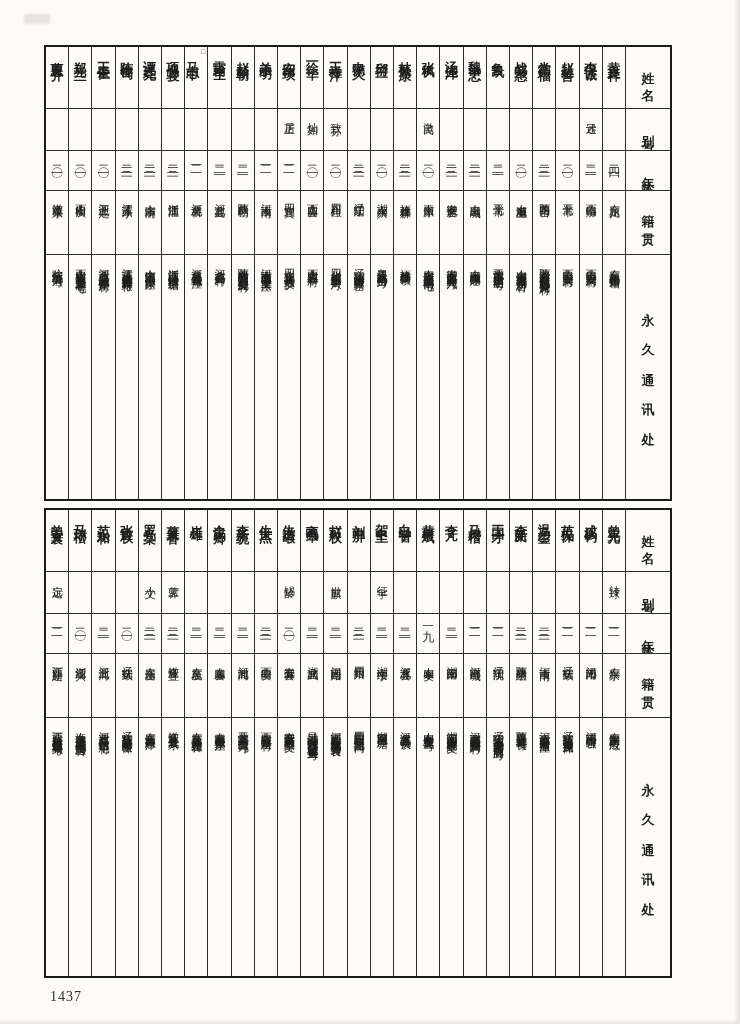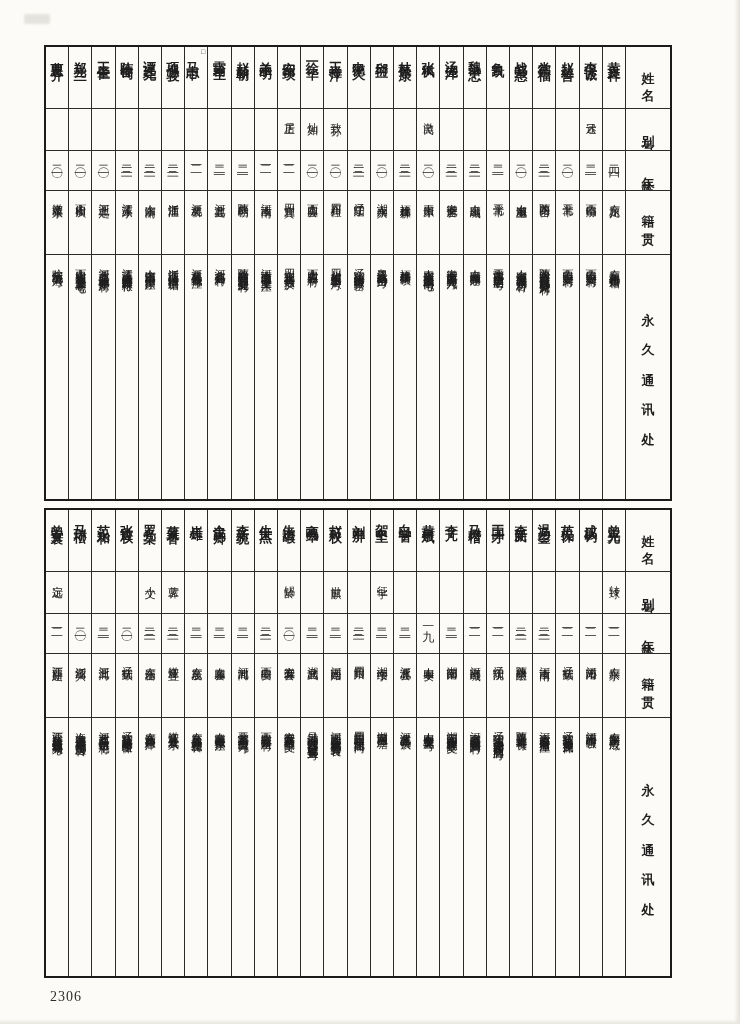--- a/index.html
+++ b/index.html
@@ -955,17 +955,17 @@
           <div class="cell c-native">
             <span class="vtext">江西新建</span>
           </div>
           <div class="cell c-address">
             <span class="vtext">江西省新建县生米镇曾和顺米号</span>
           </div>
         </div>
       </div>
   </div>
 
-  <div class="page-number">2306</div>
+  <div class="page-number">1437</div>
 
   <div class="scan-edge-right"></div>
   <div class="scan-edge-bottom"></div>
 </div>
 
 </body></html>

